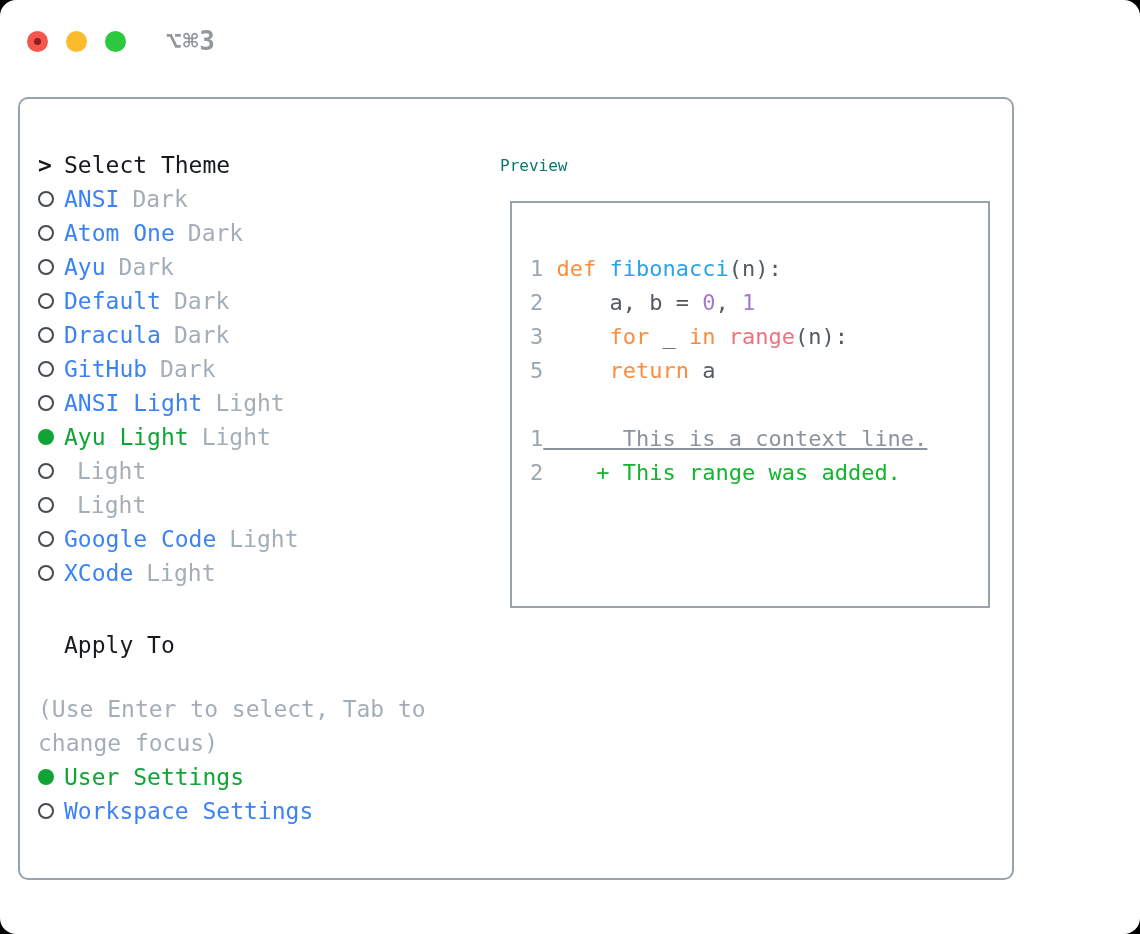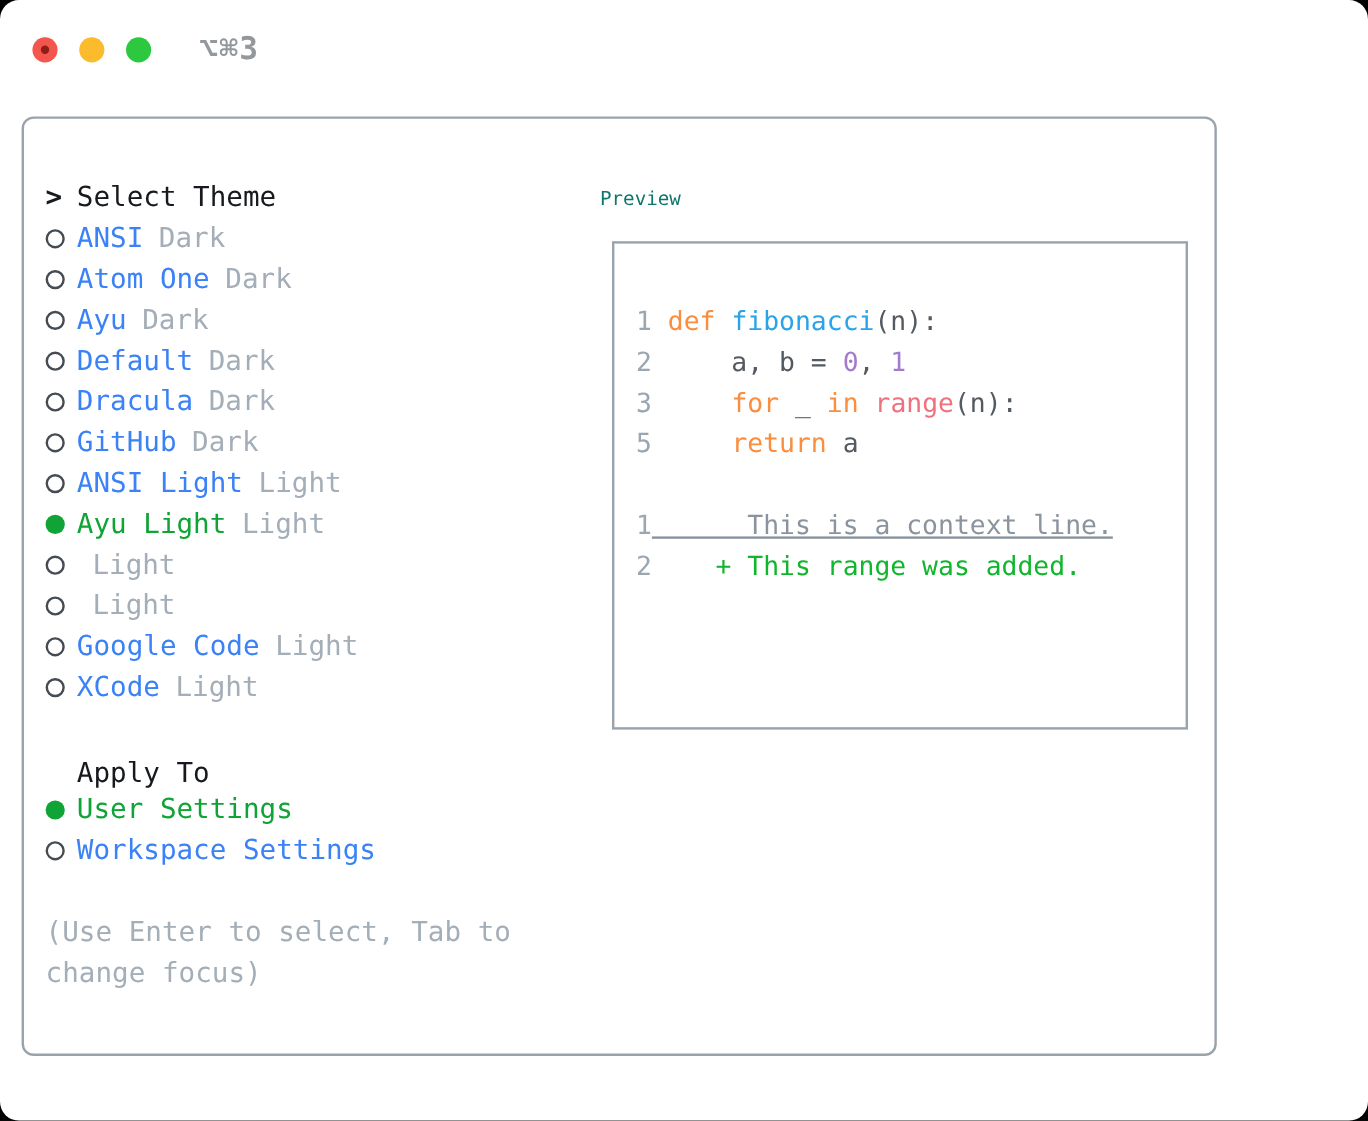--- a/index.html
+++ b/index.html
@@ -134,37 +134,37 @@
   <div class="row">
     <span class="marker"><span class="radio"></span></span>
     <span class="name">XCode</span>
     <span class="variant">Light</span>
   </div>
 </div>
     <div class="row apply-hdr">
       <span class="marker"></span>
       <span>Apply To</span>
     </div>
+    <div id="hint-mount">
+  <div class="row hint hint-first">(Use Enter to select, Tab to</div>
+
+  <div class="row hint">change focus)</div>
+</div>
     <div id="apply-mount">
   <div class="row">
     <span class="marker"><span class="radio on"></span></span>
     <span class="name sel">User Settings</span>
     
   </div>
 
   <div class="row">
     <span class="marker"><span class="radio"></span></span>
     <span class="name">Workspace Settings</span>
     
   </div>
-</div>
-    <div id="hint-mount">
-  <div class="row hint hint-first">(Use Enter to select, Tab to</div>
-
-  <div class="row hint">change focus)</div>
 </div>
   </div>
 
   <div class="preview-title">Preview</div>
 
   <div class="preview-box">
     <div id="code-mount">
   <div class="code-line"><span class="ln">1</span><span class="seg-plain"> </span><span class="seg-keyword">def</span><span class="seg-plain"> </span><span class="seg-function">fibonacci</span><span class="seg-plain">(n):</span></div>
 
   <div class="code-line"><span class="ln">2</span><span class="seg-plain">     a, b = </span><span class="seg-number">0</span><span class="seg-plain">, </span><span class="seg-number">1</span></div>

